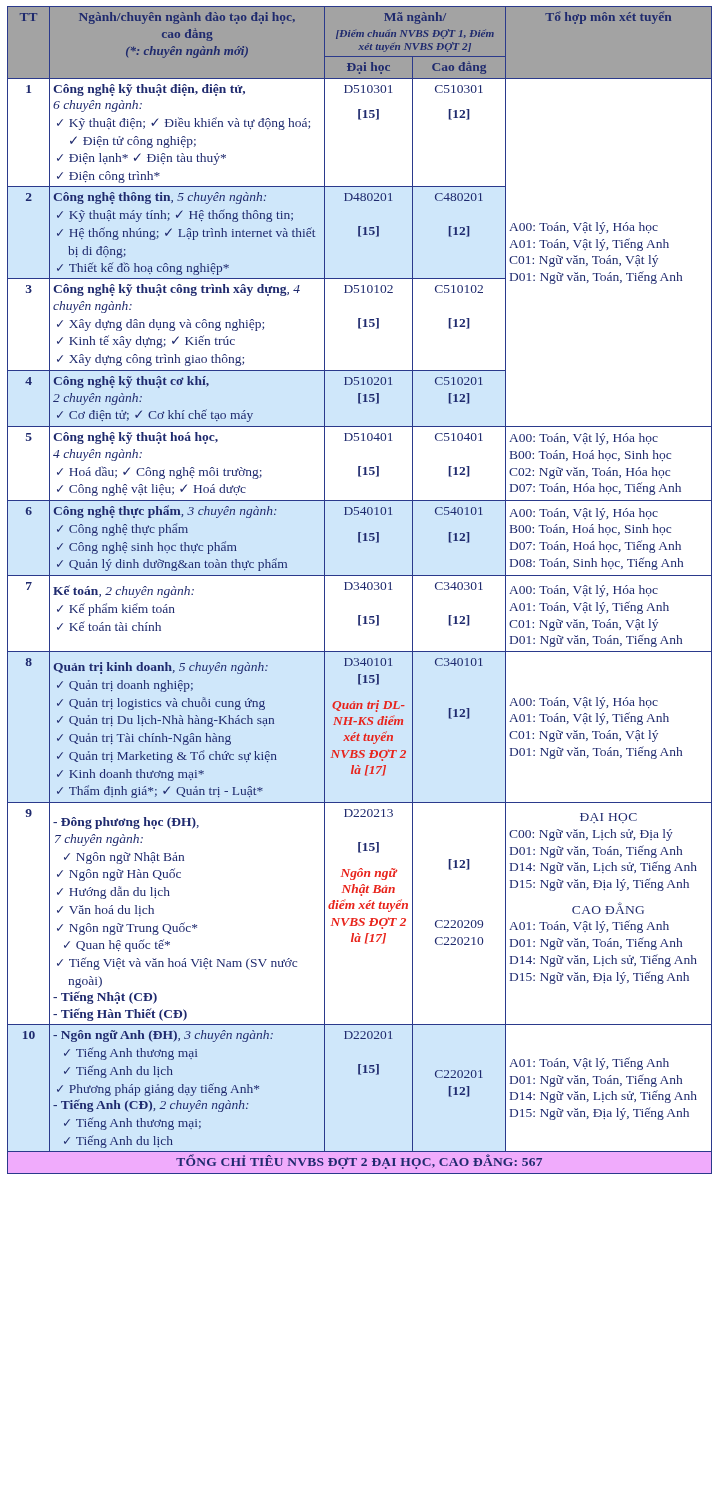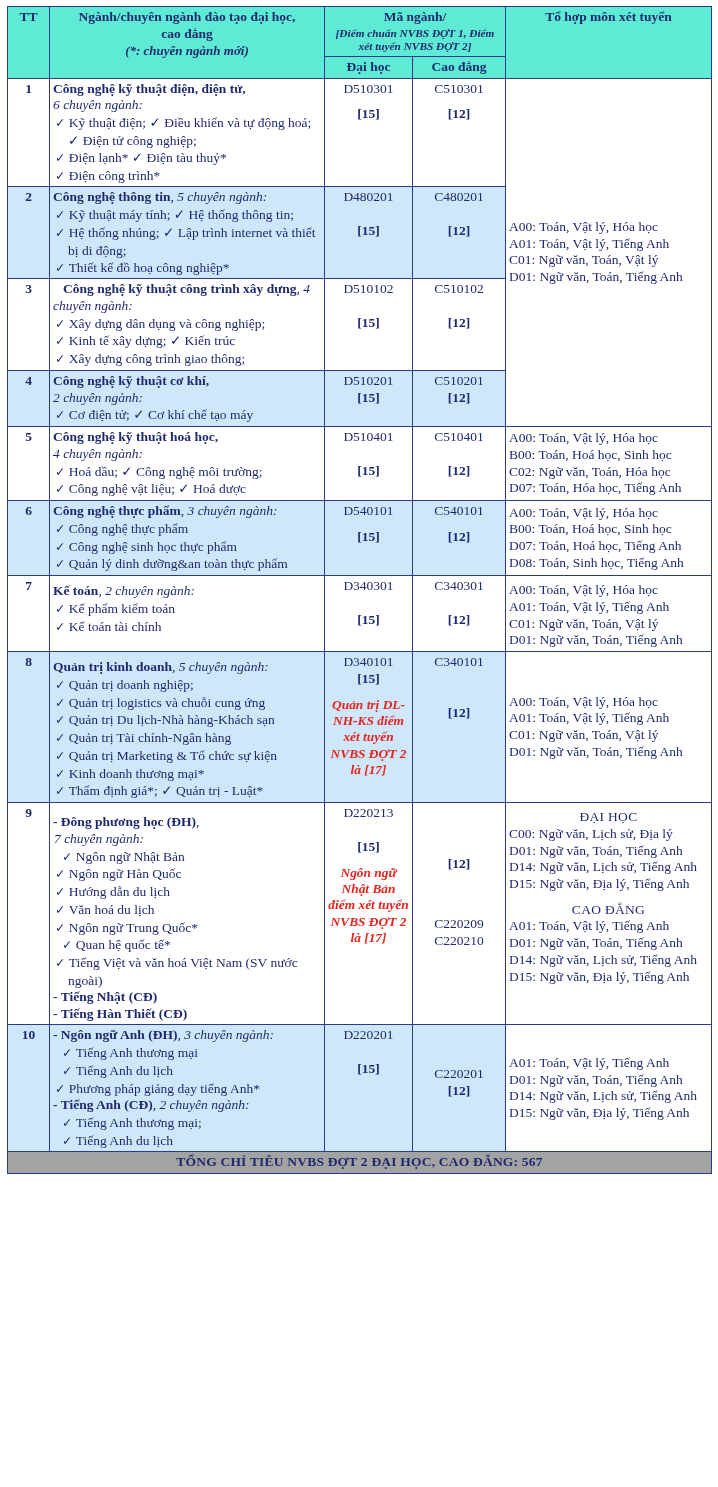--- a/index.html
+++ b/index.html
@@ -24,21 +24,21 @@
   table.admissions td, table.admissions th{
     border:1.2px solid #2b3a8c;
     vertical-align:top;
     padding:2px 3px;
     color:#1f2a6e;
     font-size:13.5px;
     line-height:1.24;
   }
   
   thead th{
-    background:#5eead4;
+    background:#a3a3a3;
     text-align:center;
     vertical-align:middle;
     font-weight:bold;
     font-size:14.5px;
     padding:4px 3px;
   }
   th.hdr-tt{width:42px;}
   th.hdr-major{width:275px;}
   th.hdr-code{width:181px;}
   th.hdr-dh{width:88px;}
@@ -101,21 +101,21 @@
   }
   .bold{font-weight:bold;}
   .combo-head{
     display:block;
     text-align:center;
     letter-spacing:0.3px;
   }
   .combo-line{display:block;}
   
   td.footer-cell{
-    background:#a3a3a3;
+    background:#f0abfc;
     text-align:center;
     font-weight:bold;
     font-size:15px;
     letter-spacing:0.2px;
     padding:5px 3px 6px 3px;
     vertical-align:middle;
     color:#1f2a6e;
   }
 </style>
 </head>
@@ -200,21 +200,21 @@
       <td class="c-code tint">
         <span class="codeline">C480201</span>
         <span class="sp-lg"></span>
         <span class="codeline bold">[12]</span>
       </td>
     </tr>
 
     <tr>
       <td class="c-tt tint">3</td>
       <td class="c-major tint">
-        <span class="mtitle" style="margin-left:10px">Công nghệ kỹ thuật công trình xây dựng</span><span class="mital">, 4 chuyên ngành:</span>
+        <span class="mtitle" style="margin-left:0">Công nghệ kỹ thuật công trình xây dựng</span><span class="mital">, 4 chuyên ngành:</span>
         <ul class="mlist">
           <li><span class="tick">✓</span> <span>Xây dựng dân dụng và công nghiệp;</span></li>
           <li><span class="tick">✓</span> <span>Kinh tế xây dựng;  ✓ Kiến trúc</span></li>
           <li><span class="tick">✓</span> <span>Xây dựng công trình giao thông;</span></li>
         </ul>
       </td>
       <td class="c-code tint">
         <span class="codeline">D510102</span>
         <span class="sp-lg"></span>
         <span class="codeline bold">[15]</span>

